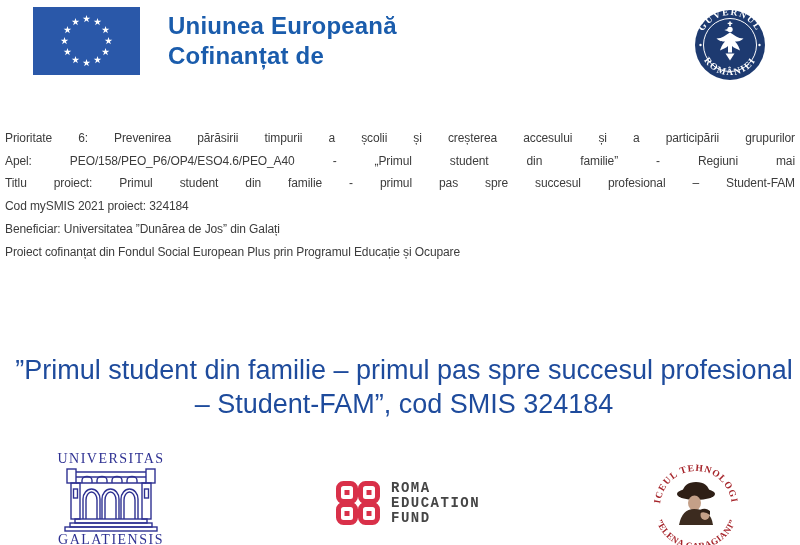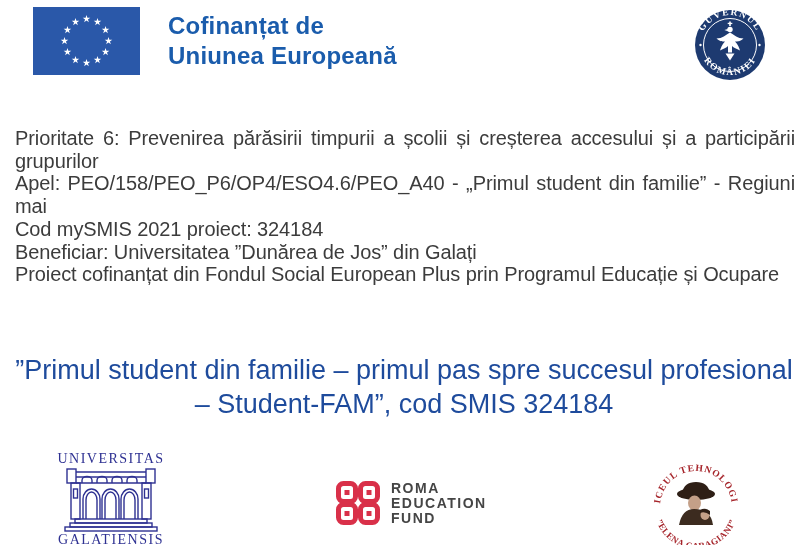--- a/index.html
+++ b/index.html
@@ -9,35 +9,35 @@
   }
   
   .eu-flag{position:absolute;left:33px;top:7px;width:107px;height:68px;}
   .eu-text{
     position:absolute;left:168px;top:11px;
     font-size:24px;font-weight:bold;line-height:30px;color:#1a5cac;letter-spacing:.2px;
   }
   .gov-logo{position:absolute;left:694px;top:9px;width:72px;height:72px;}
   
   .body-text{position:absolute;left:5px;top:127px;width:790px;color:#3c3c3c;}
-  .bline{font-size:20px;line-height:22.7px;white-space:nowrap;letter-spacing:-0.1px;margin-left:10px;}
+  .bline{font-size:12px;line-height:22.7px;white-space:nowrap;letter-spacing:-0.1px;}
   .bline.jl{white-space:normal;text-align:justify;text-align-last:justify;}
   
   .project-heading{
     position:absolute;left:0;top:349px;width:800px;margin:4px;
     text-align:center;font-size:27px;line-height:34px;font-weight:normal;color:#1e4b9c;
   }
   .project-heading .inner{display:inline-block;max-width:780px;}
   
   .univ-logo{position:absolute;left:52px;top:447px;width:118px;height:100px;}
   .ref-logo{position:absolute;left:335px;top:480px;display:flex;align-items:flex-start;}
   .ref-emblem{width:46px;height:46px;flex:0 0 auto;}
   .ref-text{
     margin-left:10px;margin-top:1px;
-    font-family:Liberation Sans, sans-serif;font-weight:bold;
+    font-family:Liberation Mono, monospace;font-weight:bold;
     font-size:14px;line-height:15px;letter-spacing:1.5px;color:#454545;
   }
   .school-logo{position:absolute;left:648px;top:455px;width:96px;height:96px;}
 </style>
 </head>
 <body>
 
 <div class="page">
 
   <svg class="eu-flag" viewBox="0 0 107 68">
@@ -52,22 +52,22 @@
       <path transform="translate(53.5,56)" d="M0,-4 L0.9,-1.24 L3.8,-1.24 L1.45,0.47 L2.35,3.24 L0,1.53 L-2.35,3.24 L-1.45,0.47 L-3.8,-1.24 L-0.9,-1.24 Z"></path>
       <path transform="translate(42.5,53.05)" d="M0,-4 L0.9,-1.24 L3.8,-1.24 L1.45,0.47 L2.35,3.24 L0,1.53 L-2.35,3.24 L-1.45,0.47 L-3.8,-1.24 L-0.9,-1.24 Z"></path>
       <path transform="translate(34.45,45)" d="M0,-4 L0.9,-1.24 L3.8,-1.24 L1.45,0.47 L2.35,3.24 L0,1.53 L-2.35,3.24 L-1.45,0.47 L-3.8,-1.24 L-0.9,-1.24 Z"></path>
       <path transform="translate(31.5,34)" d="M0,-4 L0.9,-1.24 L3.8,-1.24 L1.45,0.47 L2.35,3.24 L0,1.53 L-2.35,3.24 L-1.45,0.47 L-3.8,-1.24 L-0.9,-1.24 Z"></path>
       <path transform="translate(34.45,23)" d="M0,-4 L0.9,-1.24 L3.8,-1.24 L1.45,0.47 L2.35,3.24 L0,1.53 L-2.35,3.24 L-1.45,0.47 L-3.8,-1.24 L-0.9,-1.24 Z"></path>
       <path transform="translate(42.5,14.95)" d="M0,-4 L0.9,-1.24 L3.8,-1.24 L1.45,0.47 L2.35,3.24 L0,1.53 L-2.35,3.24 L-1.45,0.47 L-3.8,-1.24 L-0.9,-1.24 Z"></path>
     </g>
   </svg>
 
   <div class="eu-text">
+    <div>Uniunea Europeană</div>
     <div>Cofinanțat de</div>
-    <div>Uniunea Europeană</div>
   </div>
 
   <svg class="gov-logo" viewBox="0 0 72 72">
     <defs>
       <path id="govTop" d="M 6,36 A 30,30 0 0 1 66,36"></path>
       <path id="govBot" d="M 6,36 A 30,30 0 0 0 66,36"></path>
     </defs>
     <circle cx="36" cy="36" r="35" fill="#1d3a70"></circle>
     <circle cx="36" cy="36" r="26.5" fill="none" stroke="#ffffff" stroke-width="1"></circle>
     <text font-family="Liberation Serif,serif" font-size="9.5" font-weight="bold" fill="#ffffff" letter-spacing="1.5">
@@ -84,20 +84,21 @@
       <circle cx="36" cy="20.5" r="2.7"></circle>
       <path d="M33.8,20 L30.4,21 L34,22.2 Z"></path>
       <path d="M36,23.5 C31.5,26 28.5,29.5 22.5,29.5 C26,32.5 28,32.5 31,32.5 C28,35.5 27,38.5 26,41.5 C29.5,39.8 32.5,38.8 34,37 L34,43.5 L38,43.5 L38,37 C39.5,38.8 42.5,39.8 46,41.5 C45,38.5 44,35.5 41,32.5 C44,32.5 46,32.5 49.5,29.5 C43.5,29.5 40.5,26 36,23.5 Z"></path>
       <path d="M31.5,44.5 L40.5,44.5 L36,51.5 Z"></path>
     </g>
   </svg>
 
   <div class="body-text">
     <div class="bline jl">Prioritate 6: Prevenirea părăsirii timpurii a școlii și creșterea accesului și a participării grupurilor</div>
     <div class="bline jl">Apel: PEO/158/PEO_P6/OP4/ESO4.6/PEO_A40 - „Primul student din familie” - Regiuni mai</div>
+    <div class="bline jl">Titlu proiect: Primul student din familie - primul pas spre succesul profesional – Student-FAM</div>
     <div class="bline">Cod mySMIS 2021 proiect: 324184</div>
     <div class="bline">Beneficiar: Universitatea ”Dunărea de Jos” din Galați</div>
     <div class="bline">Proiect cofinanțat din Fondul Social European Plus prin Programul Educație și Ocupare</div>
   </div>
 
   <h1 class="project-heading">
     <span class="inner">”Primul student din familie – primul pas spre succesul profesional – Student-FAM”, cod SMIS 324184</span>
   </h1>
 
   <svg class="univ-logo" viewBox="0 0 118 100">

